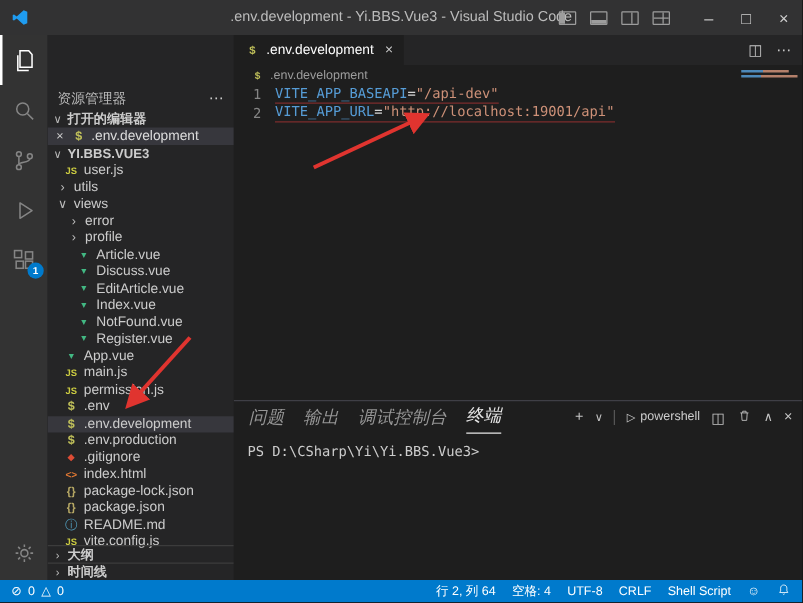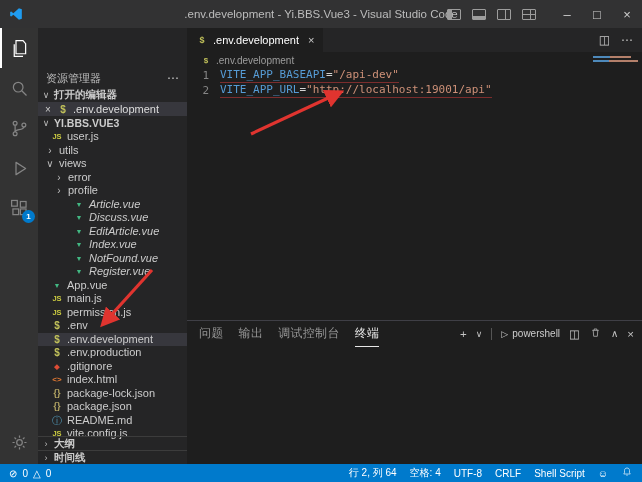--- a/index.html
+++ b/index.html
@@ -30,21 +30,21 @@
   .sb-title{height:20px;display:flex;align-items:center;padding:0 8px;color:#bbbbbb;margin-top:40px;}
   .sb-title .t{flex:1;}
   .sb-ellipsis{color:#cccccc;font-size:12px;}
   .sec-head{height:14px;display:flex;align-items:center;font-weight:bold;color:#cccccc;padding-left:3px;gap:3px;font-size:10.5px;}
   .sec-chev{width:10px;text-align:center;color:#bbb;font-weight:normal;font-size:9px;}
   .oe-item{height:14px;display:flex;align-items:center;background:#37373d;padding-left:5px;gap:4px;color:#ddd;}
   .oe-close{color:#cccccc;font-size:10px;width:10px;text-align:center;}
   .tree{}
   .trow{height:13.5px;display:flex;align-items:center;gap:4px;color:#cccccc;white-space:nowrap;line-height:13.5px;}
   .trow.sel{background:#37373d;}
-  .p-f0{padding-left:7px;} .p-i1{padding-left:13px;} .p-f1{padding-left:16px;} .p-i2{padding-left:35px;font-style:italic;}
+  .p-f0{padding-left:7px;} .p-i1{padding-left:13px;} .p-f1{padding-left:16px;} .p-i2{padding-left:23px;}
   .tico{width:12px;text-align:center;font-size:7.5px;font-weight:bold;flex-shrink:0;}
   .ic-js{color:#cbcb41;}
   .ic-vue{color:#42b883;font-size:7px;}
   .ic-env{color:#c0c05a;font-size:10px;}
   .ic-braces{color:#b8a965;font-size:9px;}
   .ic-info{color:#519aba;font-size:10px;font-weight:normal;}
   .ic-html{color:#e37933;font-size:8px;}
   .ic-git{color:#dd4c35;font-size:7px;}
   .chev{color:#bbbbbb;font-size:10px;font-weight:normal;width:10px;flex-shrink:0;text-align:center;}
   .sb-bottom{position:absolute;bottom:0;left:0;right:0;}
@@ -66,21 +66,21 @@
   .tok-key{color:#569cd6;}
   .tok-op{color:#d4d4d4;}
   .tok-str{color:#ce9178;}
   .minimap{position:absolute;right:3px;top:28px;width:46px;}
   .mm-bar{height:2px;margin-bottom:2px;opacity:.85;}
   .mm-1{width:38px;background:linear-gradient(90deg,#569cd6 0 45%,#ce9178 45% 100%);}
   .mm-2{width:45px;background:linear-gradient(90deg,#569cd6 0 35%,#ce9178 35% 100%);}
   
   .panel{position:absolute;left:187px;top:320px;right:0;bottom:18px;background:#1e1e1e;border-top:1px solid #3f3f46;z-index:2;}
   .panel-head{height:25px;display:flex;align-items:center;padding:0 8px 0 12px;}
-  .ptab{font-size:12px;color:#969696;margin-right:15px;height:100%;display:flex;align-items:center;letter-spacing:.3px;}
+  .ptab{font-size:14px;color:#969696;margin-right:15px;height:100%;display:flex;align-items:center;letter-spacing:.3px;font-style:italic;}
   .ptab.active{color:#e7e7e7;border-bottom:1px solid #e7e7e7;}
   .panel-actions{margin-left:auto;display:flex;align-items:center;gap:9px;color:#c5c5c5;font-size:11.5px;}
   .pa-sep{width:1px;height:12px;background:#555;}
   .ps-item{display:flex;align-items:center;gap:4px;font-size:10px;color:#cccccc;}
   .pa-svg svg{width:13px;height:13px;stroke:#c5c5c5;fill:none;stroke-width:1.3;}
   .term{font-family:"DejaVu Sans Mono",monospace;font-size:11px;color:#cccccc;padding:9px 0 0 11px;}
   
   .statusbar{position:absolute;left:0;right:0;bottom:0;height:18px;background:#007acc;display:flex;align-items:center;color:#ffffff;font-size:10px;padding:0 9px;z-index:6;}
   .sb-left{display:flex;gap:5px;align-items:center;}
   .sb-left .ico{font-size:10px;}
@@ -337,20 +337,23 @@
           <svg viewBox="0 0 24 24">
               <path d="M6 8h12"></path>
               <path d="M9.5 8V5.5h5V8"></path>
               <path d="M7.8 8l.8 11h6.8l.8-11"></path>
             </svg>
         </span>
         <span style="font-size:10px;">∧</span>
         <span>×</span>
       </div>
     </div>
+    <div class="term">
+      <span>PS D:\CSharp\Yi\Yi.BBS.Vue3&gt;</span>
+    </div>
   </div>
 
   <div class="statusbar">
     <div class="sb-left">
       <span class="ico">⊘</span>
       <span>0</span>
       <span class="ico">△</span>
       <span>0</span>
     </div>
     <div class="sb-right">

